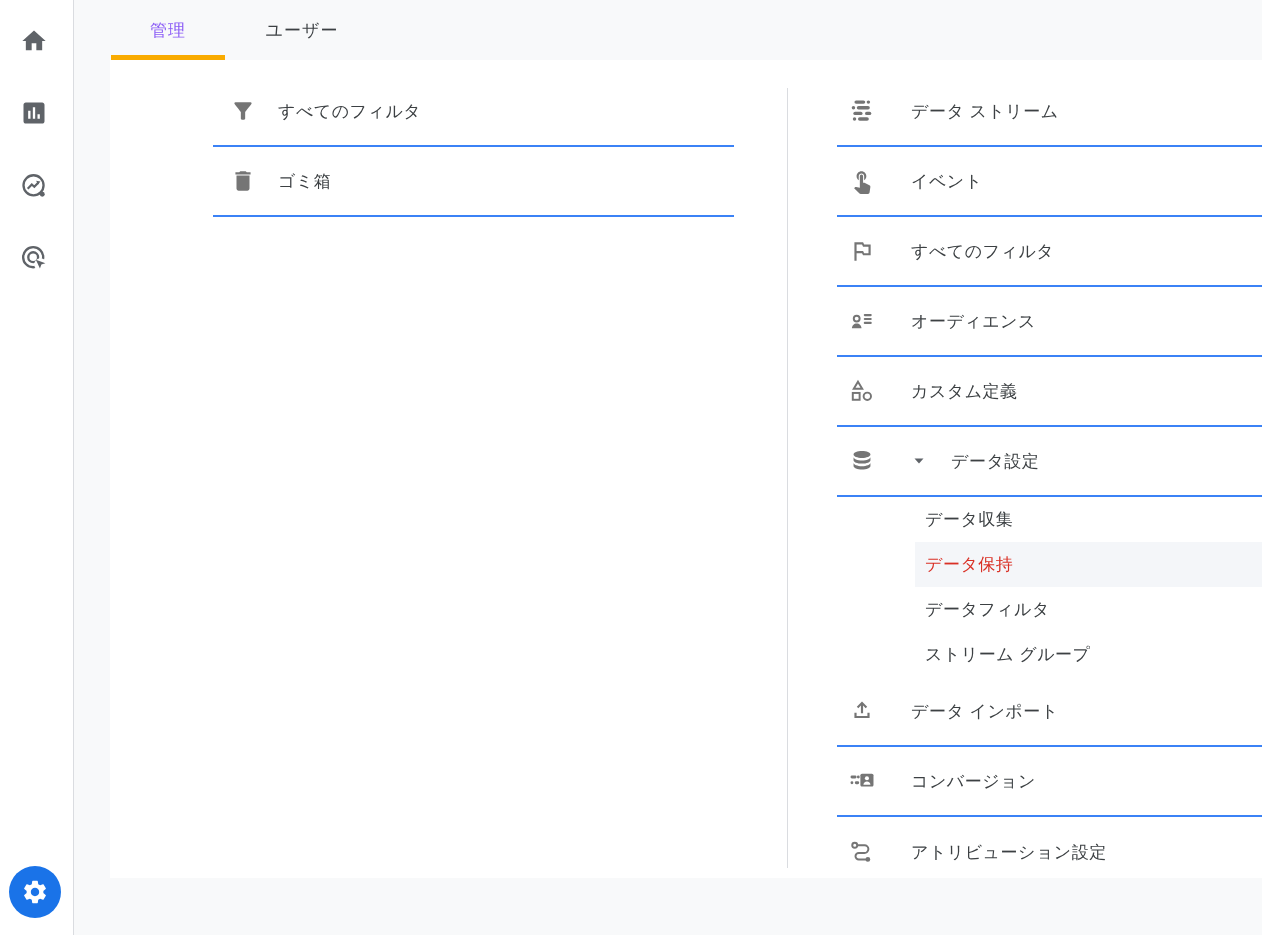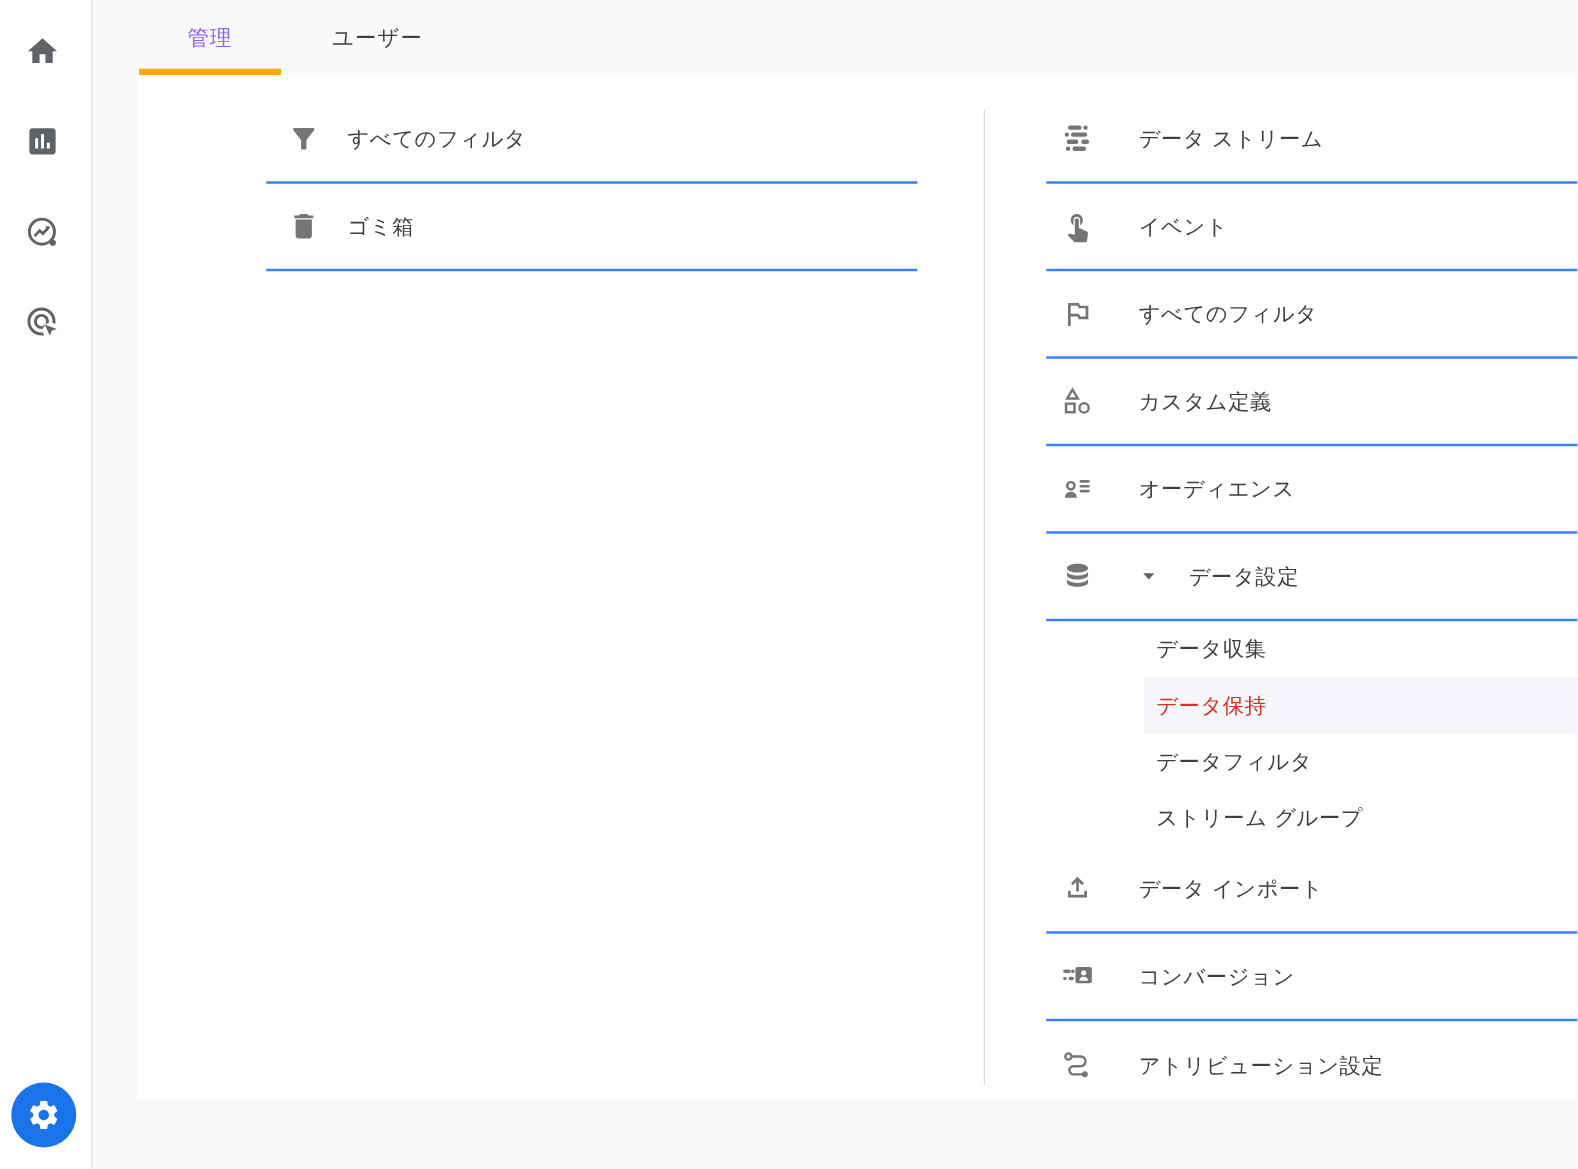--- a/index.html
+++ b/index.html
@@ -172,46 +172,46 @@
       <span class="icon">
         <svg viewBox="0 0 24 24">
             <path fill="#757575" d="M14 6l-1-2H5v17h2v-7h5l1 2h7V6h-6zm4 8h-4l-1-2H7V6h5l1 2h5v6z"></path>
           </svg>
       </span>
       <span class="label">すべてのフィルタ</span>
     </div>
     <div class="row">
       <span class="icon">
         <svg viewBox="0 0 24 24">
-            <g fill="none" stroke="#757575" stroke-width="1.8">
-          <path d="M8.3 3.4l3.9 6.5H4.4z"></path>
-          <rect x="3.5" y="13.8" width="6.3" height="6.3"></rect>
-          <circle cx="16.9" cy="16.9" r="3.4"></circle>
-        </g>
-          </svg>
-      </span>
-      <span class="label">カスタム定義</span>
-    </div>
-    <div class="row">
-      <span class="icon">
-        <svg viewBox="0 0 24 24">
           <circle cx="7.1" cy="9.8" r="2.7" fill="none" stroke="#757575" stroke-width="1.8"></circle>
           <path fill="#757575" d="M2.7 18.7c0-2.45 1.97-4.4 4.4-4.4s4.4 1.95 4.4 4.4z"></path>
           <g fill="#757575">
               <rect x="13.6" y="5.6" width="7.4" height="1.9" rx=".95"></rect>
               <rect x="13.6" y="9.2" width="7.4" height="1.9" rx=".95"></rect>
               <rect x="13.6" y="12.8" width="7.4" height="1.9" rx=".95"></rect>
             </g>
         </svg>
       </span>
       <span class="label">オーディエンス</span>
     </div>
     <div class="row">
       <span class="icon">
         <svg viewBox="0 0 24 24">
+            <g fill="none" stroke="#757575" stroke-width="1.8">
+          <path d="M8.3 3.4l3.9 6.5H4.4z"></path>
+          <rect x="3.5" y="13.8" width="6.3" height="6.3"></rect>
+          <circle cx="16.9" cy="16.9" r="3.4"></circle>
+        </g>
+          </svg>
+      </span>
+      <span class="label">カスタム定義</span>
+    </div>
+    <div class="row">
+      <span class="icon">
+        <svg viewBox="0 0 24 24">
             <path fill="#757575" d="M12 2.8c-4.3 0-7.8 1.43-7.8 3.2s3.5 3.2 7.8 3.2 7.8-1.43 7.8-3.2-3.5-3.2-7.8-3.2zM4.2 8.3v2.9c0 1.77 3.5 3.2 7.8 3.2s7.8-1.43 7.8-3.2V8.3c0 1.77-3.5 3.2-7.8 3.2S4.2 10.07 4.2 8.3zm0 5.4v2.9c0 1.77 3.5 3.2 7.8 3.2s7.8-1.43 7.8-3.2v-2.9c0 1.77-3.5 3.2-7.8 3.2s-7.8-1.43-7.8-3.2z"></path>
           </svg>
       </span>
       <span class="arrow">
         <svg viewBox="0 0 12 12" width="12" height="12">
             <path fill="#5f6368" d="M1.5 3.5l4.5 5 4.5-5z"></path>
           </svg>
       </span>
       <span class="label">データ設定</span>
     </div>

